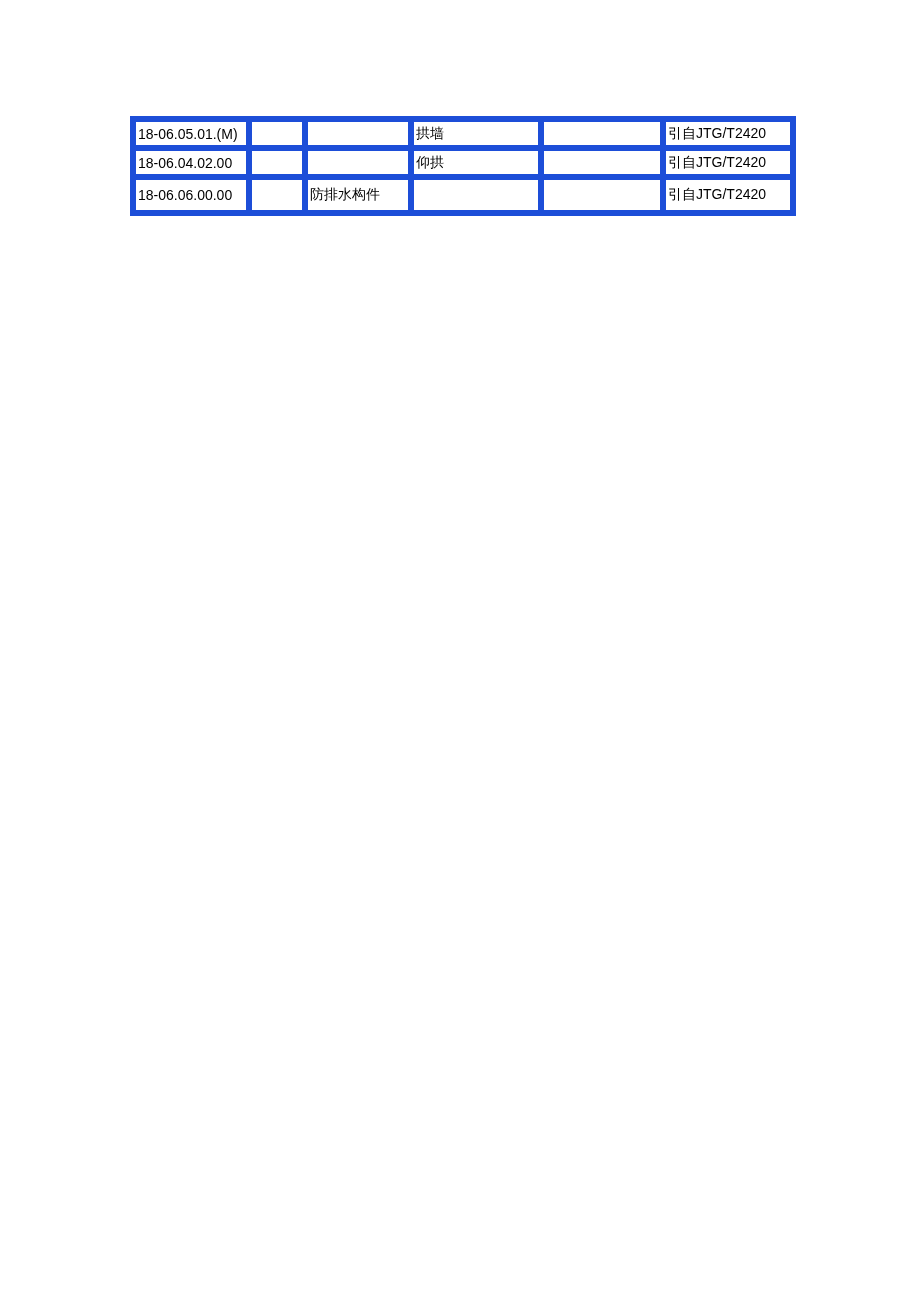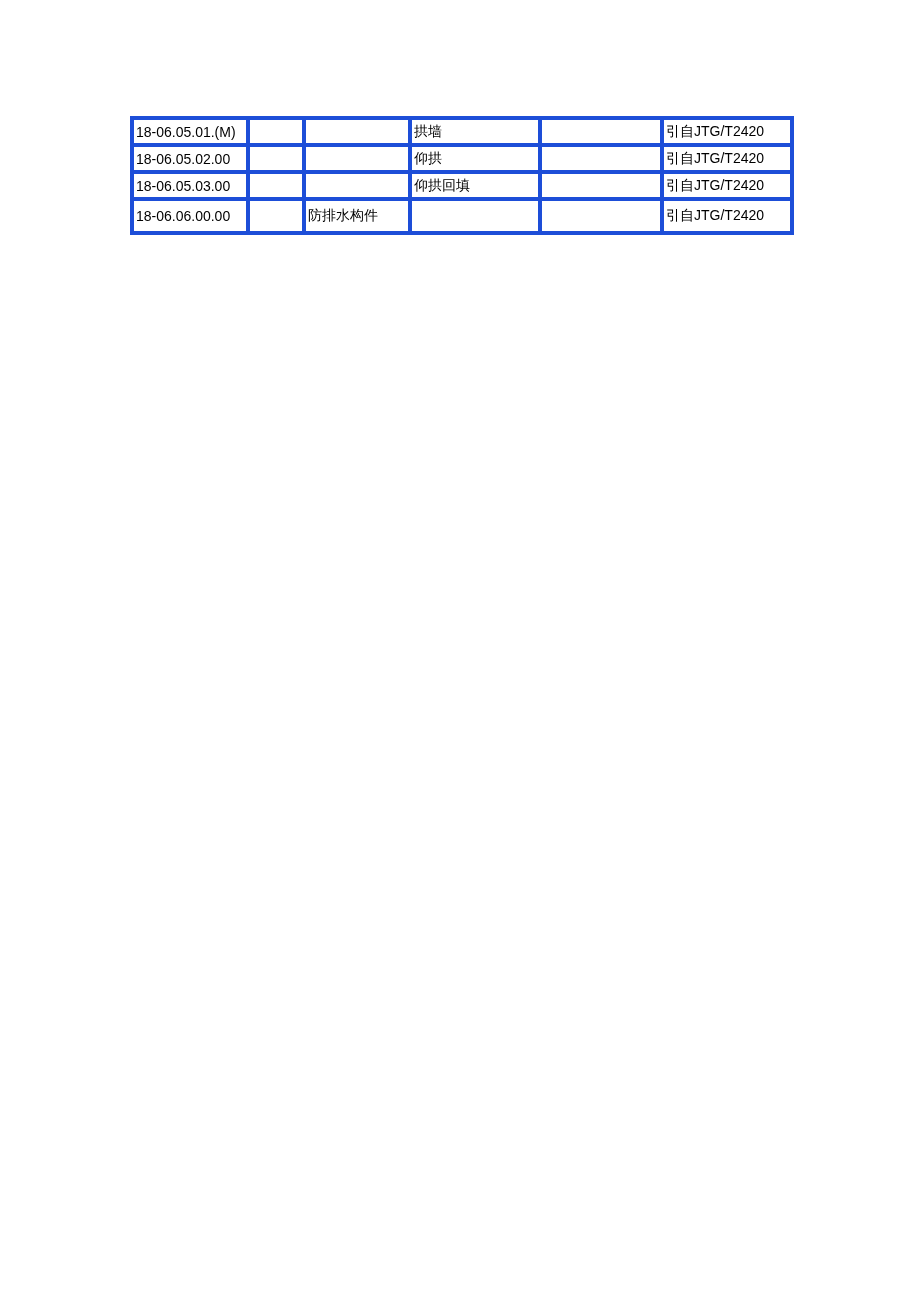--- a/index.html
+++ b/index.html
@@ -16,21 +16,21 @@
       padding: 116px 0 0 130px;
       width: 660px;
       box-sizing: content-box;
     }
     table {
       border-collapse: collapse;
       width: 660px;
       table-layout: fixed;
     }
     td {
-      border: 4px solid #1d4ed8;
+      border: 6px solid #1d4ed8;
       padding: 0 2px;
       height: 23px;
       vertical-align: middle;
       white-space: nowrap;
       overflow: hidden;
     }
     col.c1 { width: 116px; }
     col.c2 { width: 56px; }
     col.c3 { width: 106px; }
     col.c4 { width: 130px; }
@@ -54,32 +54,24 @@
     <tbody id="tbody">
         <tr>
           <td>18-06.05.01.(M)</td>
           <td></td>
           <td></td>
           <td>拱墙</td>
           <td></td>
           <td>引自JTG/T2420</td>
         </tr>
         <tr>
-          <td>18-06.05.02.00</td>
+          <td>18-06.04.02.00</td>
           <td></td>
           <td></td>
           <td>仰拱</td>
-          <td></td>
-          <td>引自JTG/T2420</td>
-        </tr>
-        <tr>
-          <td>18-06.05.03.00</td>
-          <td></td>
-          <td></td>
-          <td>仰拱回填</td>
           <td></td>
           <td>引自JTG/T2420</td>
         </tr>
         <tr class="tall">
           <td>18-06.06.00.00</td>
           <td></td>
           <td>防排水构件</td>
           <td></td>
           <td></td>
           <td>引自JTG/T2420</td>

